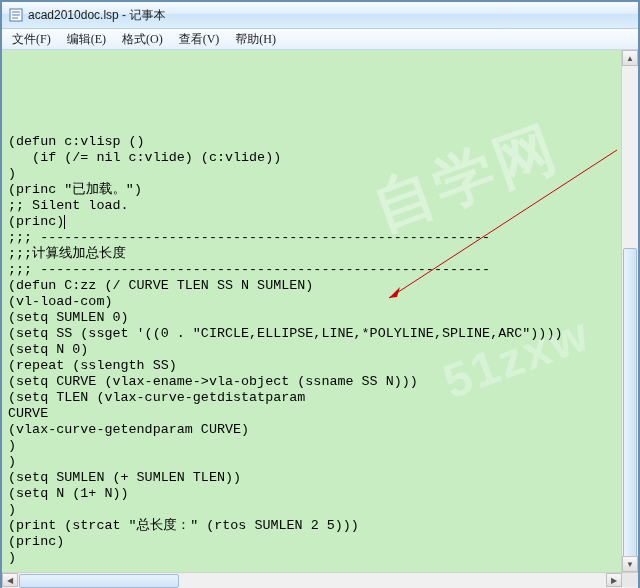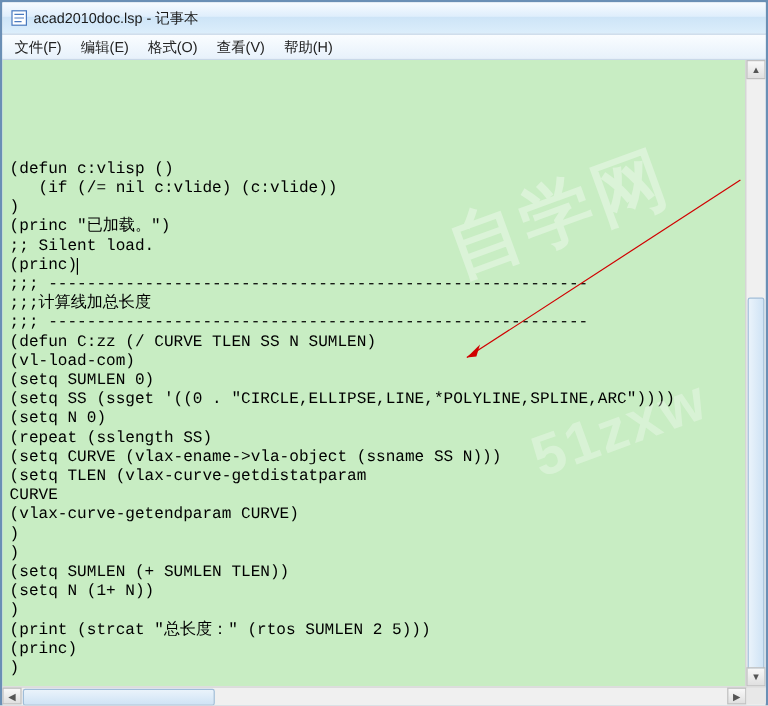--- a/index.html
+++ b/index.html
@@ -45,20 +45,21 @@
     background: linear-gradient(to bottom, #fafdff, #e7f1fb);
     border-bottom: 1px solid #c9d8e8;
     display: flex;
     align-items: center;
     padding: 0 2px;
   }
   .menubar .menu-item {
     padding: 2px 8px;
     color: #222;
     cursor: default;
+    font-family: Liberation Serif, serif;
   }
   .content-wrap {
     position: relative;
     width: 100%;
     height: calc(100% - 26px - 20px - 16px);
     overflow: hidden;
   }
   .editor {
     position: absolute;
     left: 0;

